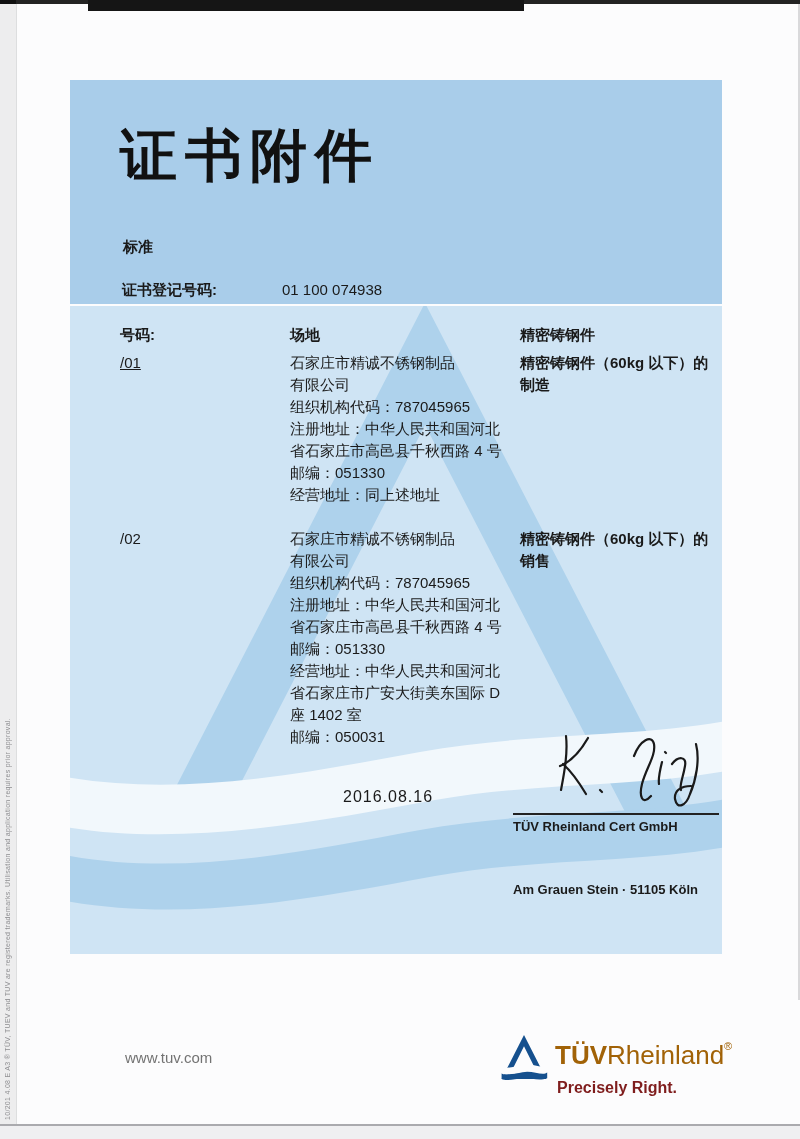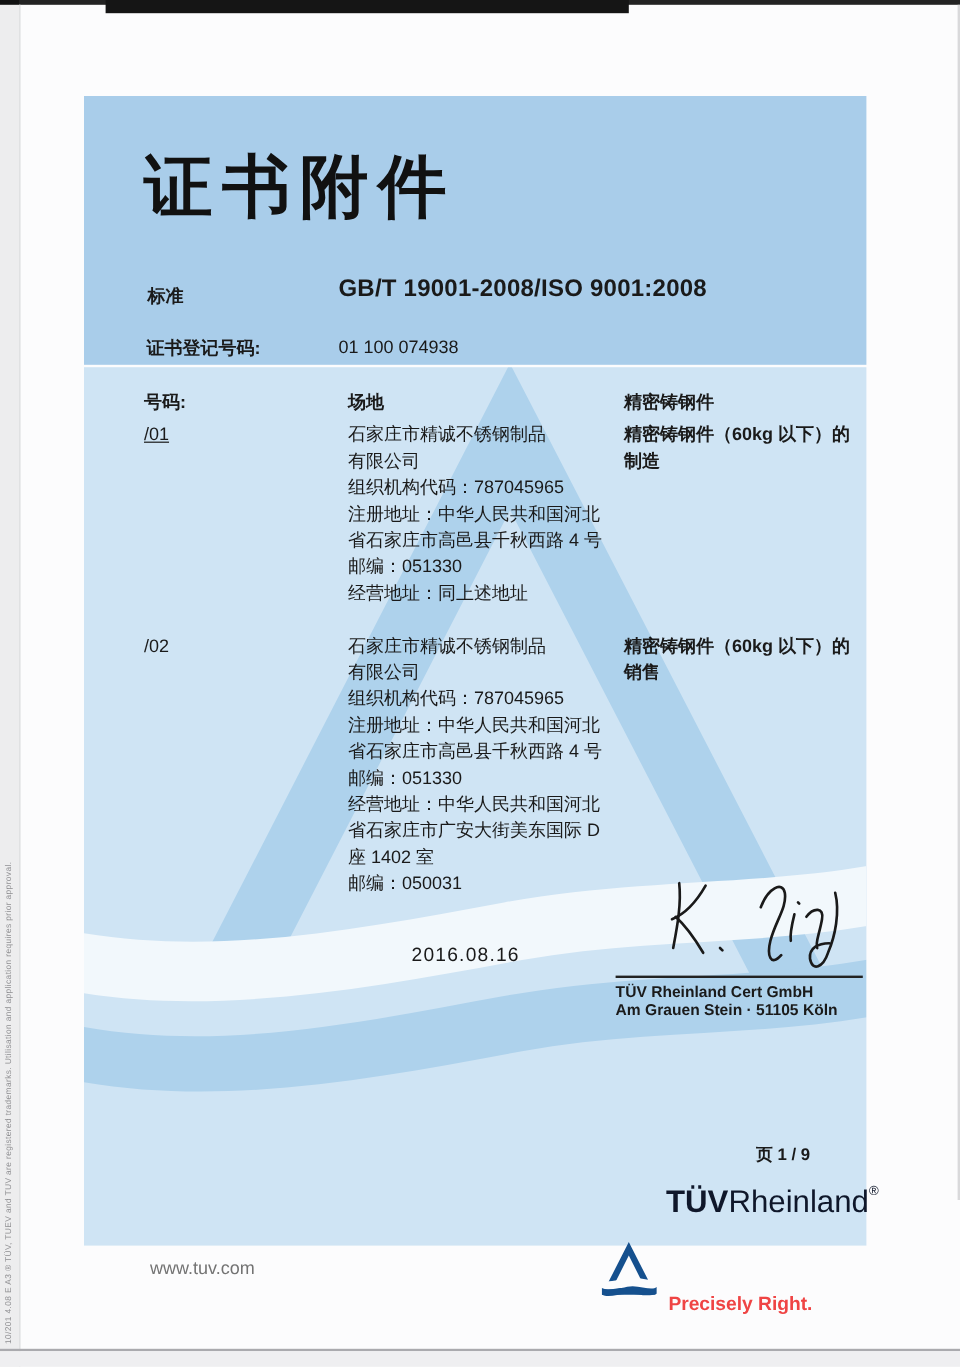--- a/index.html
+++ b/index.html
@@ -39,21 +39,21 @@
     position:absolute; left:50px; top:38px;
     font-size:57px; font-weight:bold; color:#111; letter-spacing:8px;
   }
   .std-label   { position:absolute; left:53px;  top:158px; font-size:15px; font-weight:bold; }
   .std-value   { position:absolute; left:212px; top:150px; font-size:20px; font-weight:bold; letter-spacing:.2px; }
   .certno-label{ position:absolute; left:52px;  top:201px; font-size:15px; font-weight:bold; }
   .certno-value{ position:absolute; left:212px; top:201px; font-size:15px; }
 
   
   .body-panel {
-    position:absolute; left:70px; top:306px; width:652px; height:732px;
+    position:absolute; left:70px; top:306px; width:652px; height:648px;
     background:#cfe4f4; overflow:hidden;
   }
   .watermark { position:absolute; left:0; top:0; z-index:0; }
   .panel-content { position:absolute; left:0; top:0; width:652px; height:684px; z-index:1; }
 
   .col-head { position:absolute; font-size:15px; font-weight:bold; }
   .h-number { left:50px;  top:20px; }
   .h-site   { left:220px; top:20px;text-align:center; }
   .h-scope  { left:450px; top:20px; }
 
@@ -64,50 +64,49 @@
   .r2-number { left:50px;  top:222px; }
   .r2-site   { left:220px; top:222px; width:240px; }
   .r2-scope  { left:450px; top:222px; width:200px; font-weight:bold; }
 
   .issue-date { position:absolute; left:225px; top:482px; font-size:16px; letter-spacing:1px;margin-left:48px; }
 
   .signature-svg { position:absolute; left:478px; top:420px; }
   .sig-line { position:absolute; left:443px; top:507px; width:206px; height:2px; background:#222; }
   .org-block { position:absolute; left:443px; top:513px; width:206px; }
   .org-name    { font-size:13px; font-weight:bold; line-height:15px; }
-  .org-address { font-size:13px; font-weight:bold; line-height:15px; }
+  .org-address { font-size:13px; font-weight:bold; line-height:15px;margin-top:48px; }
 
   .pagination { position:absolute; left:560px; top:648px; font-size:14px; font-weight:bold; }
 
   
   .website { position:absolute; left:100px; top:1049px; font-size:15px; color:#737373;margin-left:25px; }
   .brand-icon { position:absolute; left:500px; top:1033px; }
-  .brand-text { position:absolute; left:555px; top:986px; font-size:26px; color:#0f172a; white-space:nowrap; }
+  .brand-text { position:absolute; left:555px; top:1040px; font-size:26px; color:#a16207; white-space:nowrap; }
   .brand-bold { font-weight:bold; }
   .brand-reg  { font-size:11px; vertical-align:14px; }
-  .tagline { position:absolute; left:557px; top:1079px; font-size:16px; font-weight:bold; color:#ef4444; }
+  .tagline { position:absolute; left:557px; top:1079px; font-size:16px; font-weight:bold; color:#7f1d1d; }
 </style>
 </head>
 <body>
 
 <div class="page">
 
   <div class="top-edge"></div>
   <div class="top-bar"></div>
   <div class="corner-mark"></div>
   <div class="left-strip"></div>
   <div class="right-edge"></div>
   <div class="bottom-line"></div>
   <div class="bottom-band"></div>
   <div class="vertical-note">10/201  4.08  E  A3    ®    TÜV, TUEV and TUV are registered trademarks. Utilisation and application requires prior approval.</div>
 
   <div class="header-band">
     <div class="doc-title">证书附件</div>
     <div class="std-label">标准</div>
-    <div class="std-value">GB/T 19001-2008/ISO 9001:2008</div>
     <div class="certno-label">证书登记号码:</div>
     <div class="certno-value">01 100 074938</div>
   </div>
 
   <div class="body-panel">
 
     <svg class="watermark" width="652" height="684" viewBox="0 0 652 684">
       <path d="M125 505 L355 58 L600 532" fill="none" stroke="#aed2ec" stroke-width="56" stroke-linejoin="miter"></path>
       <path d="M-10 470 C 110 492 230 468 350 446 C 460 426 570 432 662 414 L662 464 C 565 482 465 476 365 494 C 245 516 110 542 -10 520 Z" fill="#f2f8fc"></path>
       <path d="M-10 548 C 110 572 230 546 350 524 C 460 504 570 510 662 492 L662 540 C 565 558 465 552 365 570 C 245 592 115 618 -10 594 Z" fill="#aed2ec"></path>

